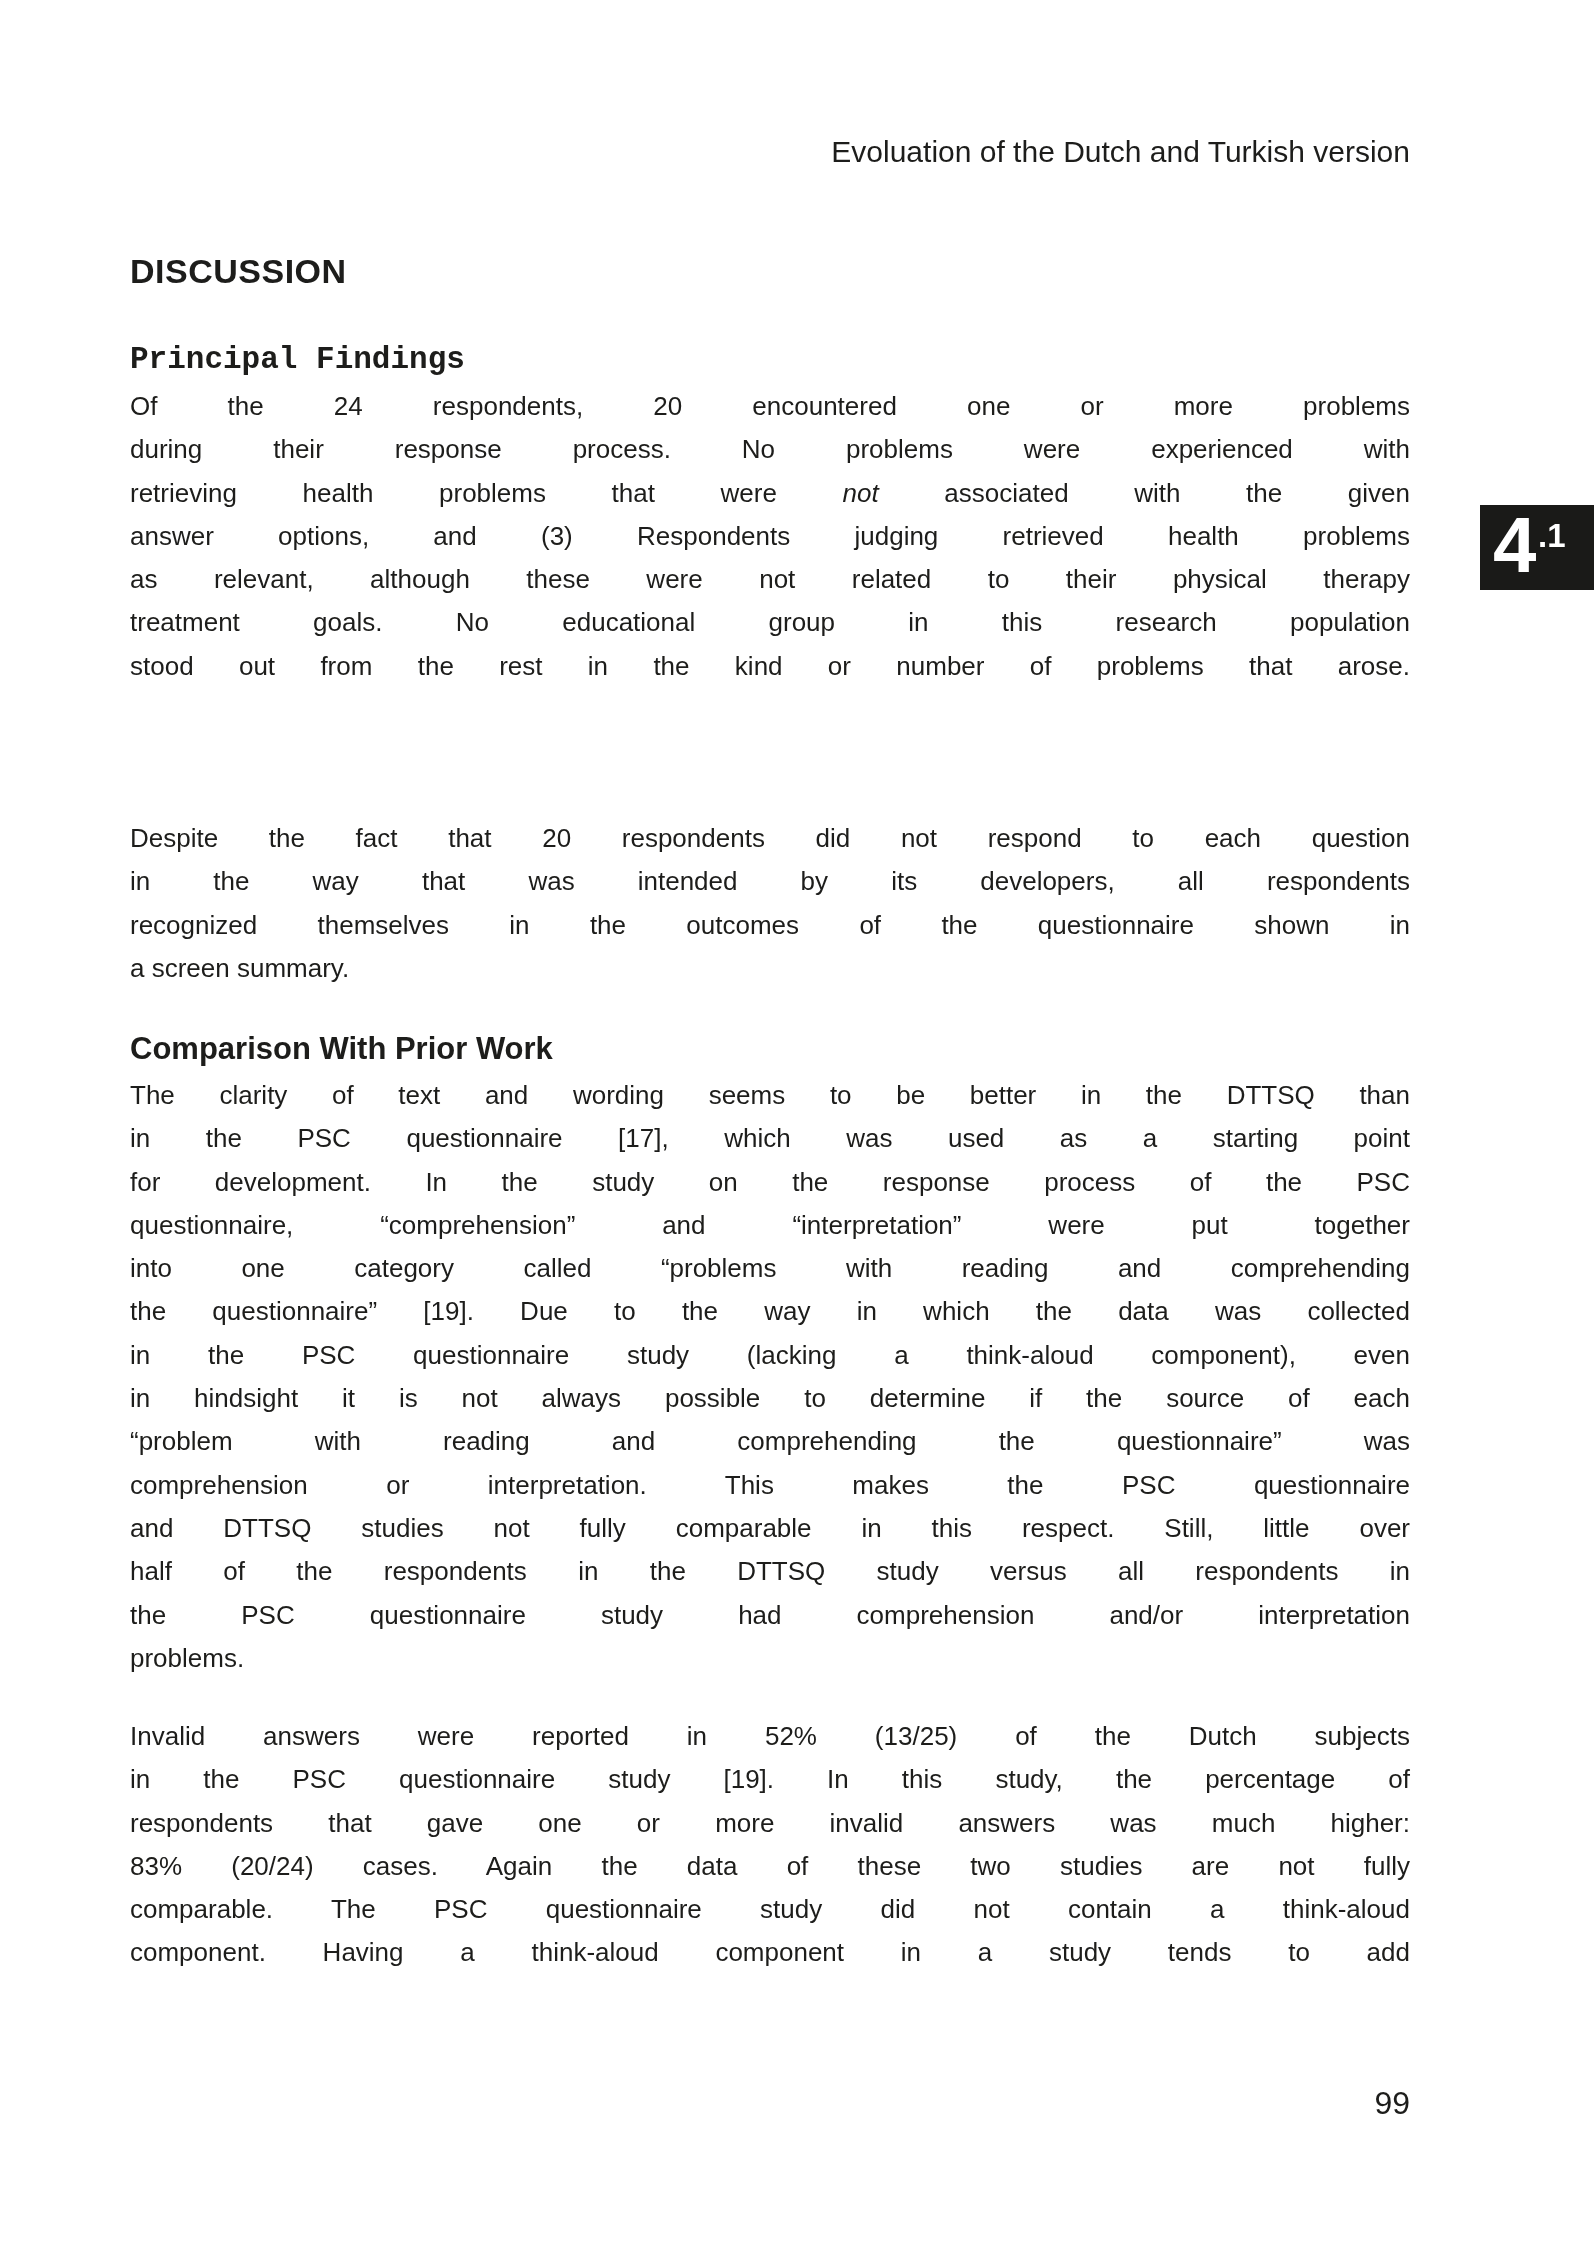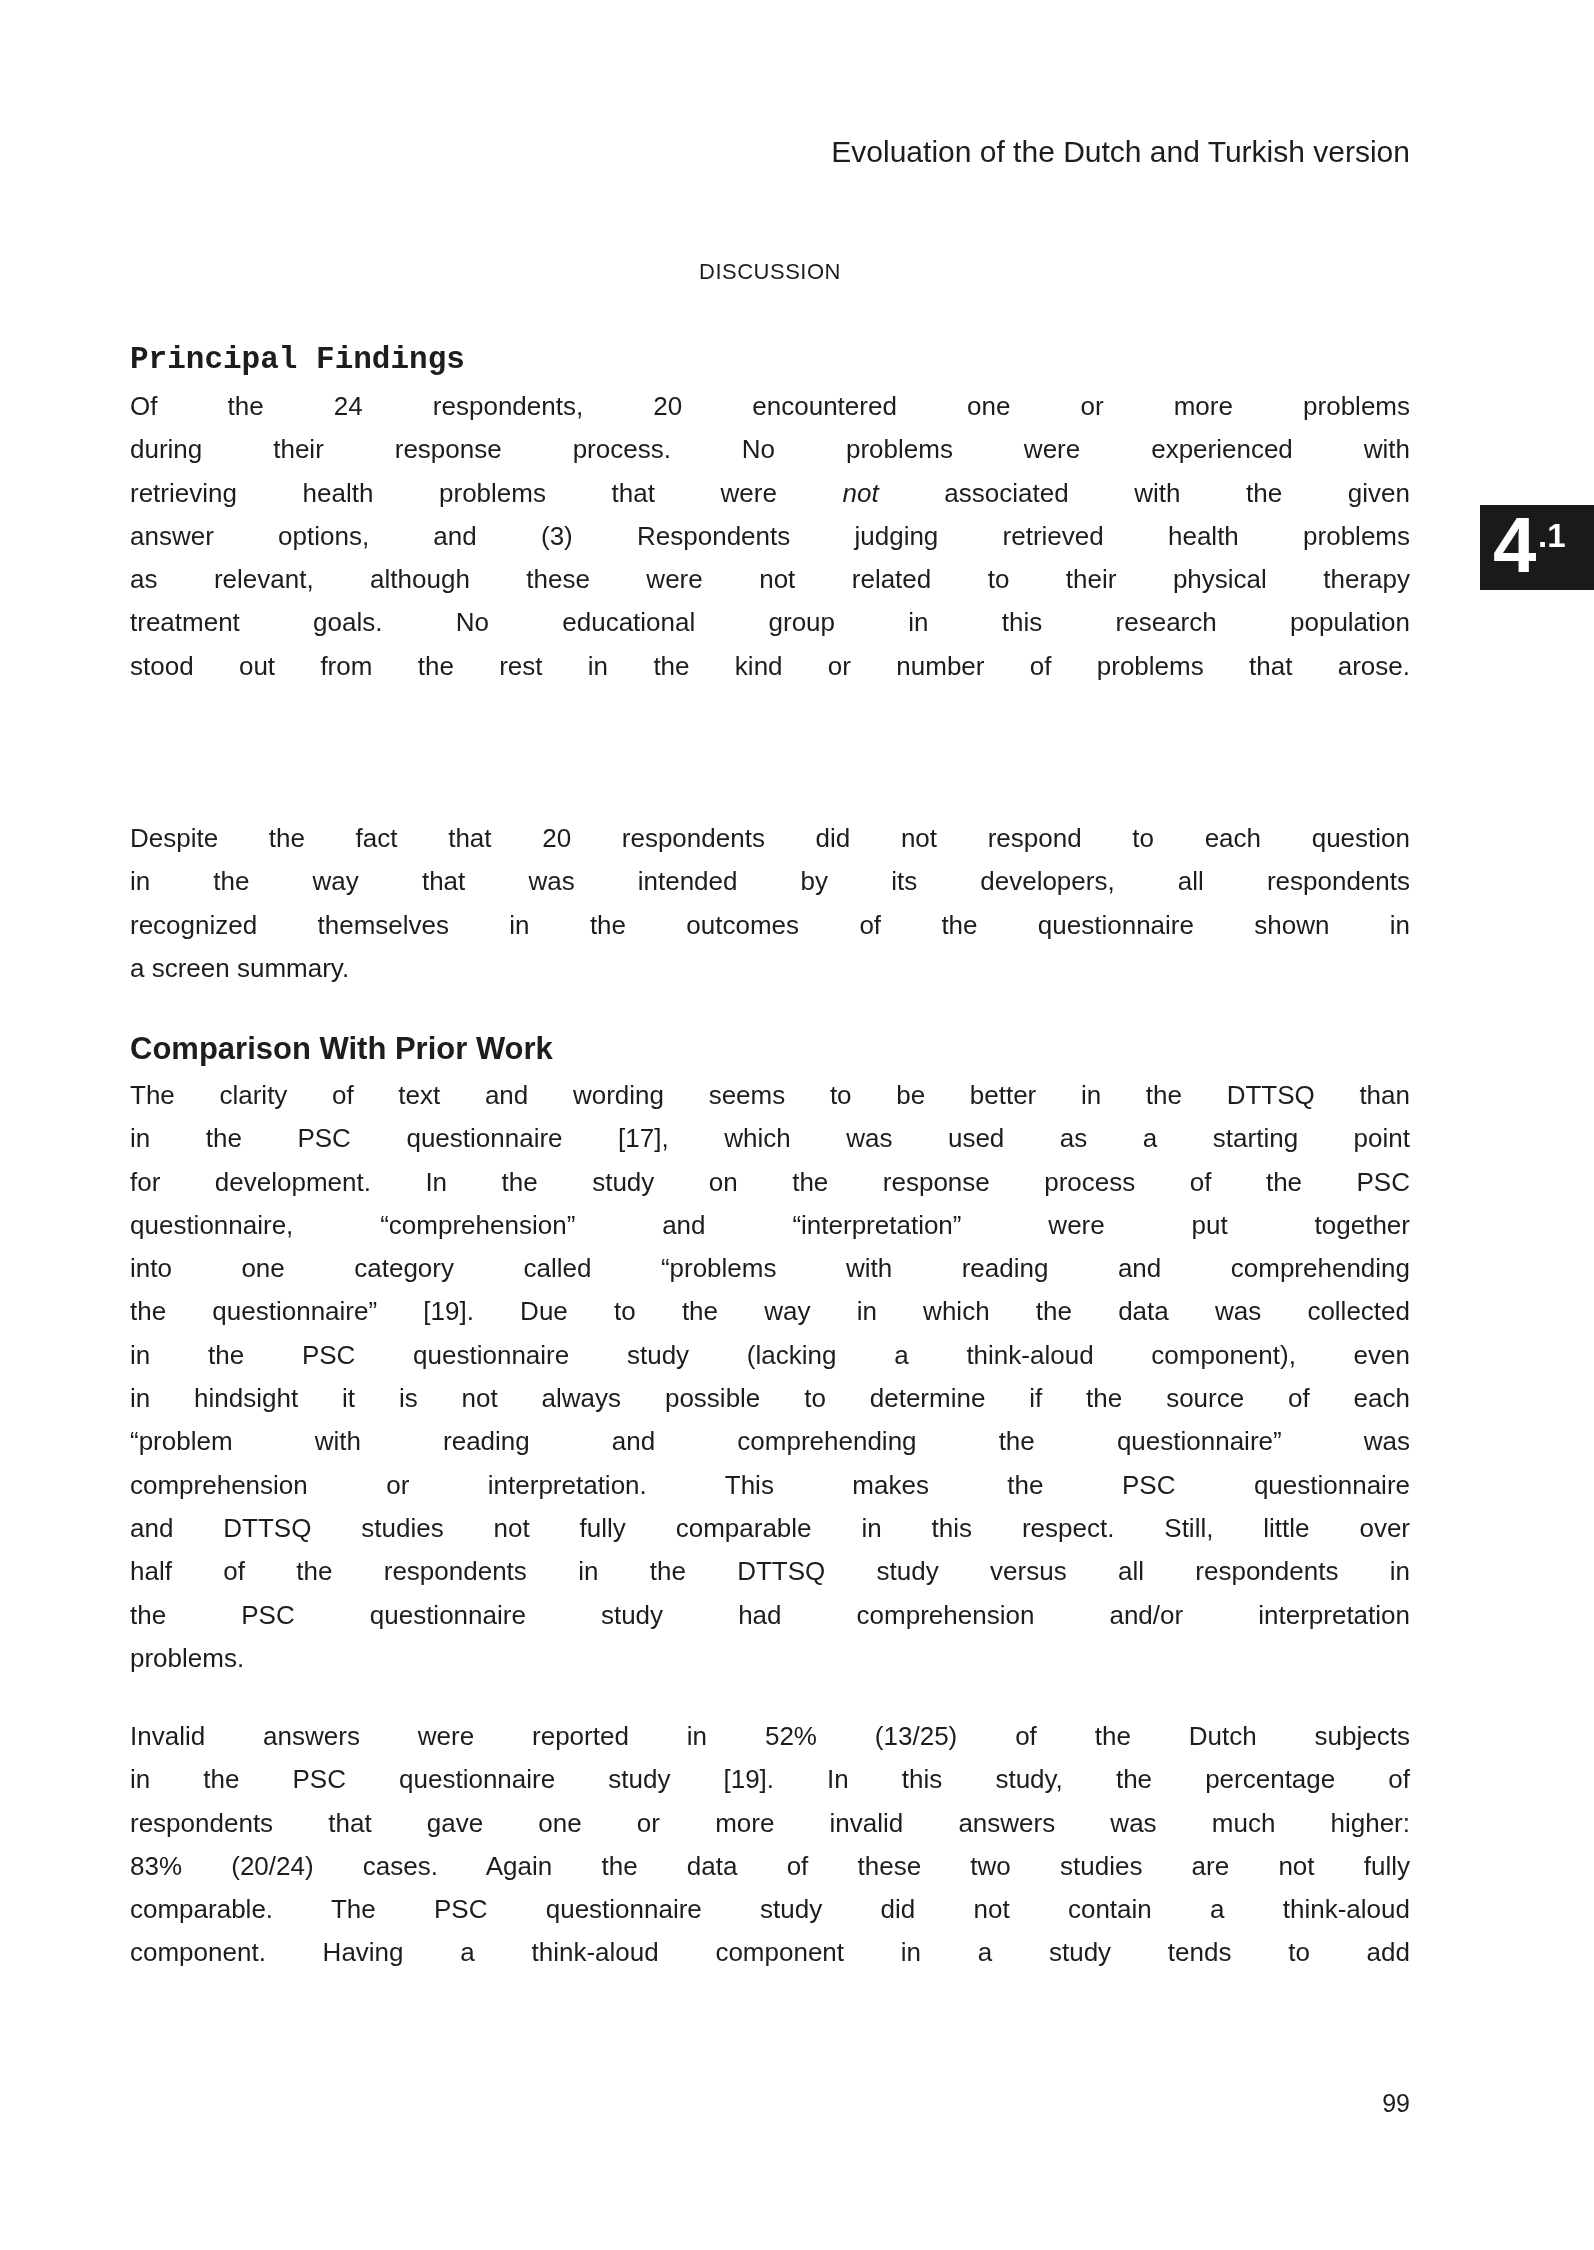--- a/index.html
+++ b/index.html
@@ -16,25 +16,24 @@
     position: absolute;
     top: 130px; left: 130px; width: 1280px;
     text-align: right;
     font-size: 30px;
     line-height: 43px;
   }
   h1, h2 { margin: 0; }
   .section-title {
     position: absolute;
     top: 250px; left: 130px; width: 1280px;
-    font-size: 22px;
-    font-weight: normal;
+    font-size: 34px;
+    font-weight: bold;
     letter-spacing: 0.5px;
     line-height: 43px;
-    text-align: center;
   }
   .subheading {
     position: absolute;
     left: 130px; width: 1280px;
     font-size: 31px;
     font-weight: bold;
     line-height: 43px;
   }
   .sub-principal  { top: 338px; font-family: Liberation Mono, monospace; }
   .sub-comparison { top: 1027px; }
@@ -48,21 +47,21 @@
   .para-2 { top: 817px; }
   .para-3 { top: 1074px; }
   .para-4 { top: 1715px; }
   .line { text-align: justify; text-align-last: justify; }
   .line.last { text-align-last: left; }
   .italic { font-style: italic; }
   .page-number {
     position: absolute;
     top: 2082px; left: 130px; width: 1280px;
     text-align: right;
-    font-size: 25px;
+    font-size: 32px;
     line-height: 43px;
   }
   .chapter-tab {
     position: absolute;
     top: 505px; left: 1480px;
     width: 114px; height: 85px;
     background: #1a1a18;
     color: #ffffff;
   }
   .tab-number {

